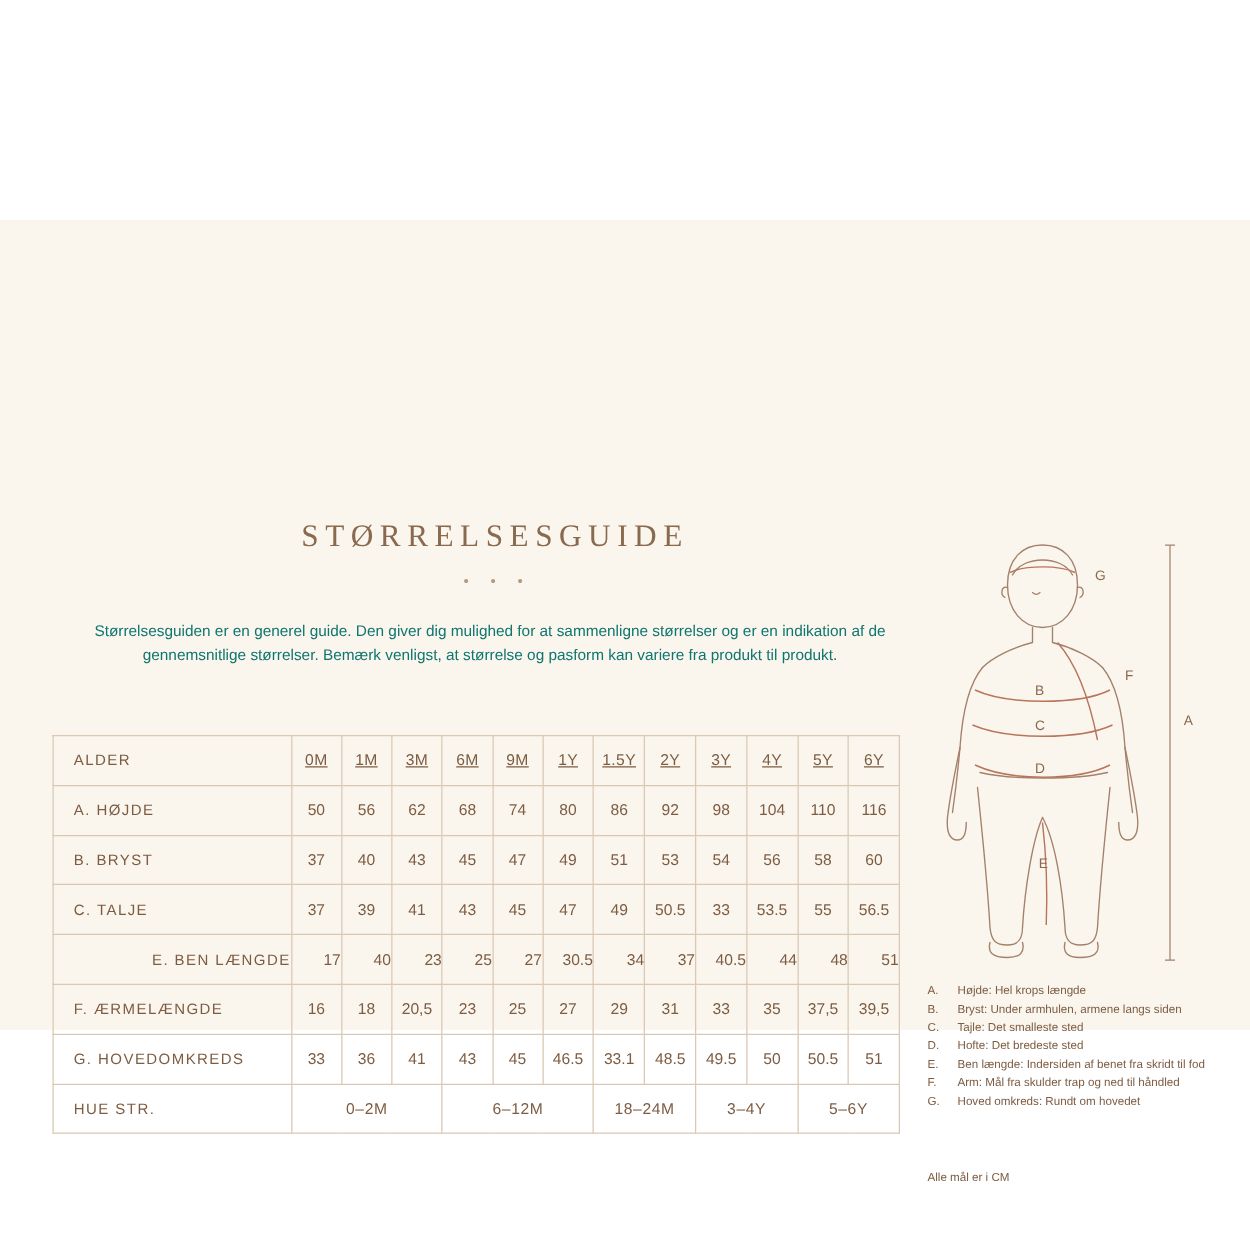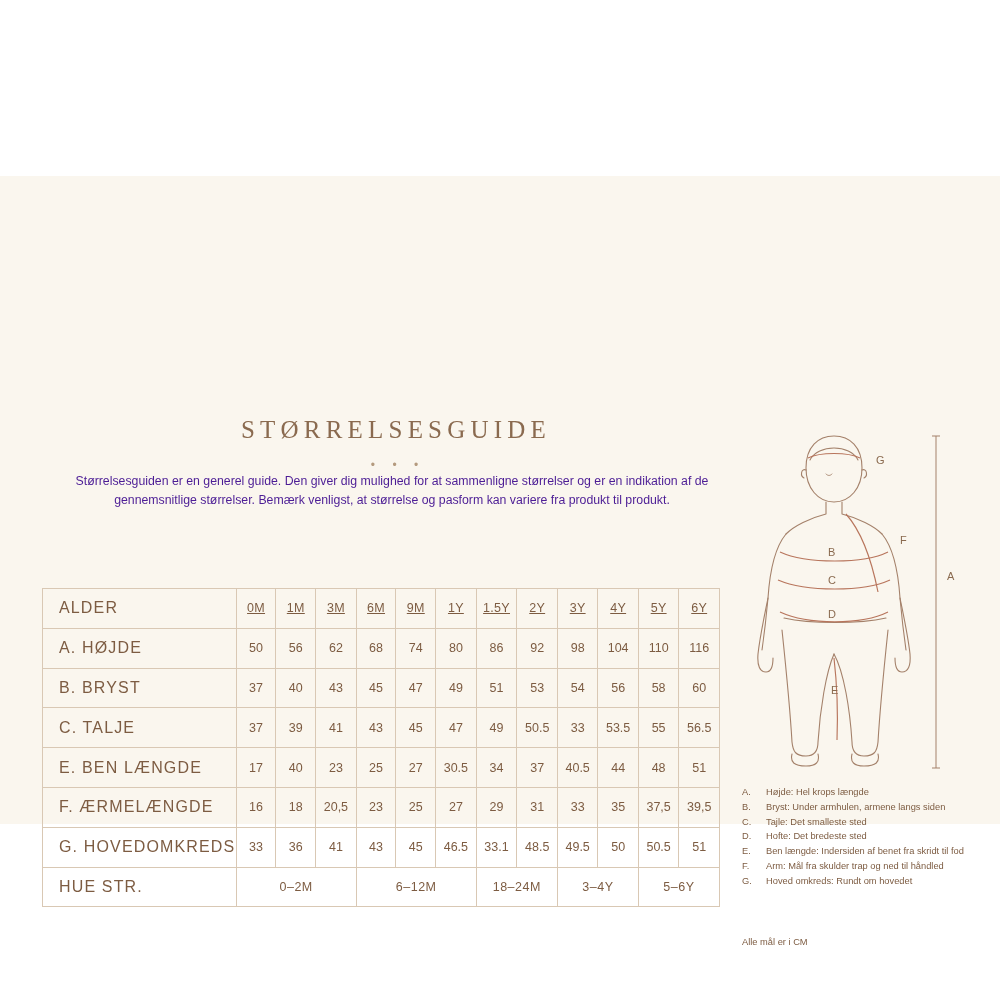--- a/index.html
+++ b/index.html
@@ -48,23 +48,23 @@
   }
   .dots {
     text-align: center;
     color: #b49a7e;
     font-size: 12px;
     letter-spacing: 7px;
     margin-top: 14px;
     padding-left: 22px;
   }
   .intro {
-    margin-top: 0;
+    margin-top: 24px;
     text-align: center;
-    color: #4c1d95;
+    color: #0f766e;
     font-size: 12.3px;
     line-height: 19px;
     padding: 0 20px 0 30px;
   }
   
   table.size {
     position: absolute;
     left: 42px;
     top: 412px;
     width: 678px;
@@ -77,30 +77,31 @@
     text-align: center;
     font-size: 12.5px;
     height: 38.8px;
     padding: 0;
     color: #7d5c42;
   }
   table.size th.rowhead, table.size td.rowhead {
     text-align: left;
     padding-left: 16px;
     letter-spacing: 1.15px;
-    font-size: 16px;
+    font-size: 12px;
     width: 180px;
   }
   table.size th.colhead {
     letter-spacing: 0.3px;
     font-size: 12.5px;
     text-decoration: underline;
   }
   table.size tr.thick td, table.size tr.thick th {
     border-top-width: 1px;
+    text-align: right;
   }
   table.size td.num {
     width: 41.5px;
   }
   .hue td {
     letter-spacing: 0.5px;
   }
   
   #figure {
     position: absolute;

